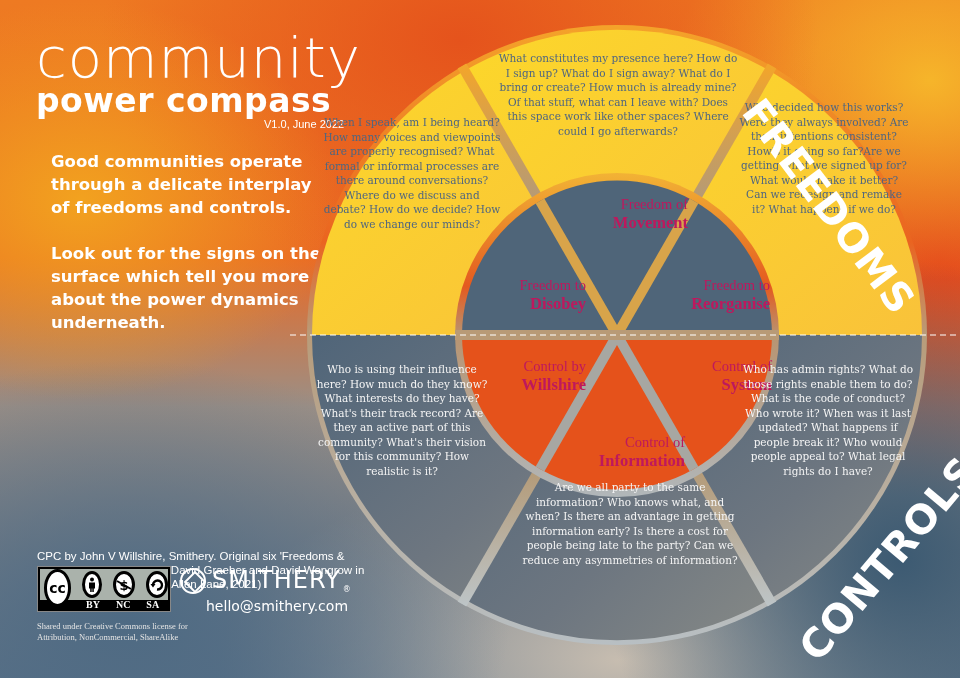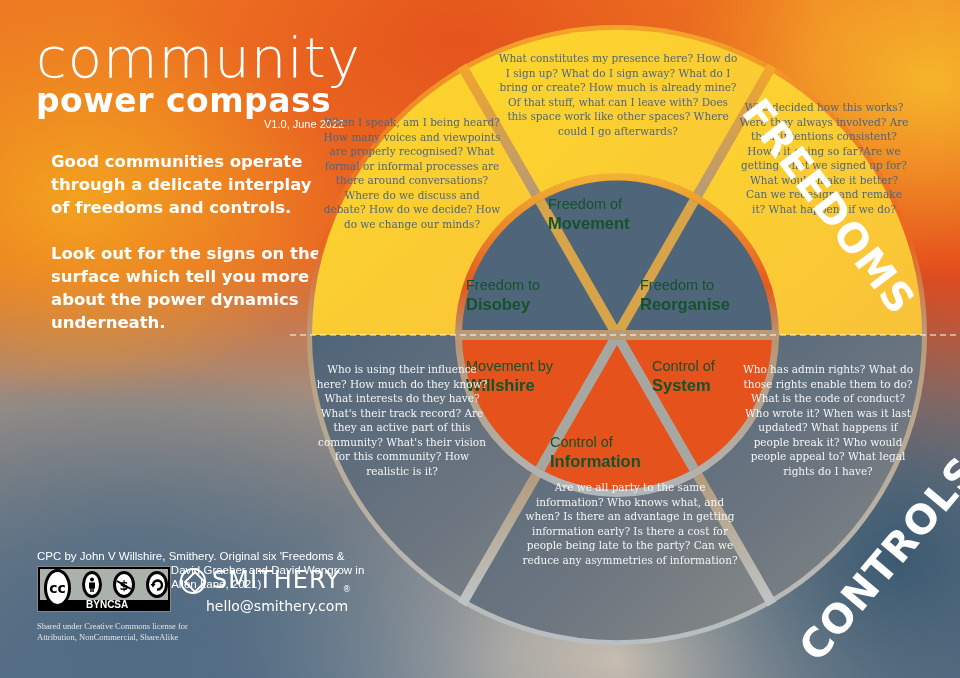--- a/index.html
+++ b/index.html
@@ -21,33 +21,33 @@
   .title-1 { font-family: "DejaVu Sans", sans-serif; font-size: 56px; font-weight: 300; letter-spacing: 1px; line-height: 56px; }
   .title-2 { font-family: "DejaVu Sans", sans-serif; font-size: 33px; font-weight: bold; line-height: 34px; margin-top: -2px; letter-spacing: 0.5px; }
   .version { position: absolute; left: 264px; top: 118px; font-size: 11px; color: #fff; font-family: "Liberation Sans", sans-serif; }
   .intro { position: absolute; left: 38px; top: 150px; width: 270px; color: #fff; font-family: "DejaVu Sans", sans-serif; font-weight: bold; font-size: 16.5px; line-height: 23px; margin-left: 13px; }
   .intro p { margin-bottom: 23px; }
   .credit { position: absolute; left: 37px; top: 517px; width: 330px; color: #fff; font-family: "Liberation Sans", sans-serif; font-size: 11.5px; line-height: 14px; margin-top: 32px; }
   .cc-badge { position: absolute; left: 37px; top: 566px; width: 134px; height: 46px; background: #000; border: 1px solid #888; }
   .cc-top { position: absolute; left: 2px; top: 2px; right: 2px; height: 31px; background: #aab2ab; display: flex; align-items: center; gap: 11px; padding-left: 4px; }
   .cc-circle { width: 27px; height: 27px; border-radius: 50%; background: #fff; border: 3px solid #000; display: flex; align-items: center; justify-content: center; font-weight: bold; font-size: 11px; color: #000; font-family: "DejaVu Sans", sans-serif; }
   .cc-circle.big { width: 38px; height: 38px; font-size: 14px; margin-top: 6px; }
-  .cc-labels { position: absolute; left: 48px; bottom: 1px; display: flex; color: #fff; font-size: 10px; font-weight: bold; font-family: Liberation Sans, sans-serif; }
+  .cc-labels { position: absolute; left: 48px; bottom: 1px; display: flex; gap: 16px; color: #fff; font-size: 10px; font-weight: bold; font-family: Liberation Serif, serif; }
   .smithery { position: absolute; left: 180px; top: 566px; color: #fff; display: flex; align-items: flex-end; gap: 6px; }
   .smithery-logo { width: 26px; height: 26px; border: 2px solid #fff; border-radius: 50%; position: relative; }
   .smithery-logo::after { content: ""; position: absolute; left: 5px; top: 4px; width: 12px; height: 12px; border: 2px solid #fff; transform: rotate(45deg); }
   .smithery-name { font-family: "DejaVu Sans", sans-serif; font-size: 24px; letter-spacing: 1px; }
   .smithery-email { position: absolute; left: 206px; top: 598px; color: #fff; font-family: "DejaVu Sans", sans-serif; font-size: 14px; }
   .license { position: absolute; left: 37px; top: 621px; color: #e4e4e4; font-family: "Liberation Sans", sans-serif; font-size: 8.5px; line-height: 11px; }
 
   .compass { position: absolute; left: 0; top: 0; width: 960px; height: 678px; }
   .q { position: absolute; text-align: center; font-family: "DejaVu Serif", serif; font-size: 10.5px; line-height: 14.5px; }
   .q.dark { color: #4f6680; }
   .q.light { color: #f4f4f4; }
-  .hub { position: absolute; color: #14532d; font-family: Liberation Sans, sans-serif; text-align: left; }
+  .hub { position: absolute; color: #be185d; font-family: Liberation Serif, serif; text-align: right; }
   .hub .l1 { font-size: 14.5px; line-height: 18px; display: block; }
   .hub .l2 { font-size: 16.5px; line-height: 20px; font-weight: bold; display: block; }
   .big-word { position: absolute; color: #fff; font-family: "DejaVu Sans", sans-serif; font-weight: bold; font-size: 40px; letter-spacing: 1px; }
 </style>
 </head>
 <body>
 
 <div class="title-block">
   <div class="title-1">community</div>
   <div class="title-2">power compass</div>
@@ -183,21 +183,21 @@
 </div>
 <div class="hub" style="left:466px; top:276px; width:120px;">
   <span class="l1">Freedom to</span>
   <span class="l2">Disobey</span>
 </div>
 <div class="hub" style="left:640px; top:276px; width:130px;">
   <span class="l1">Freedom to</span>
   <span class="l2">Reorganise</span>
 </div>
 <div class="hub" style="left:466px; top:357px; width:120px;">
-  <span class="l1">Movement by</span>
+  <span class="l1">Control by</span>
   <span class="l2">Willshire</span>
 </div>
 <div class="hub" style="left:652px; top:357px; width:120px;">
   <span class="l1">Control of</span>
   <span class="l2">System</span>
 </div>
 <div class="hub" style="left:550px; top:433px; width:135px;">
   <span class="l1">Control of</span>
   <span class="l2">Information</span>
 </div>

